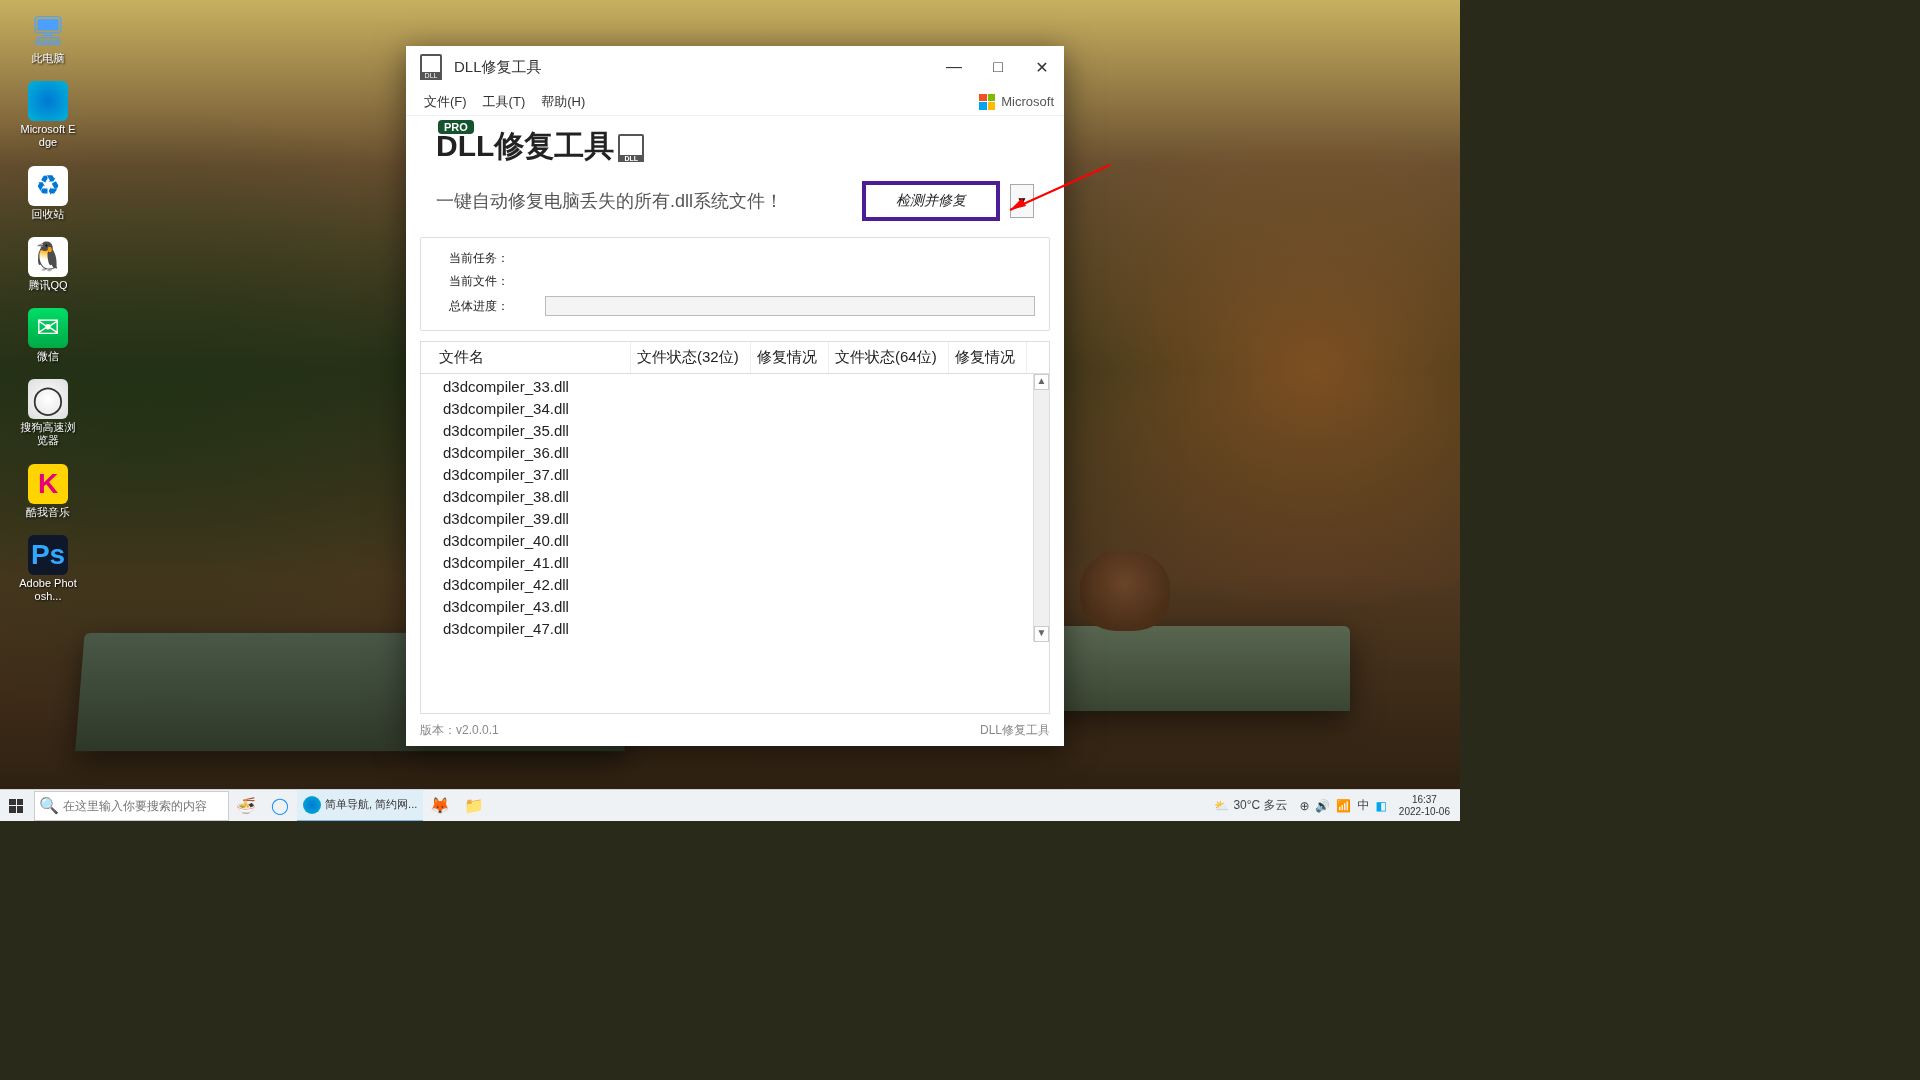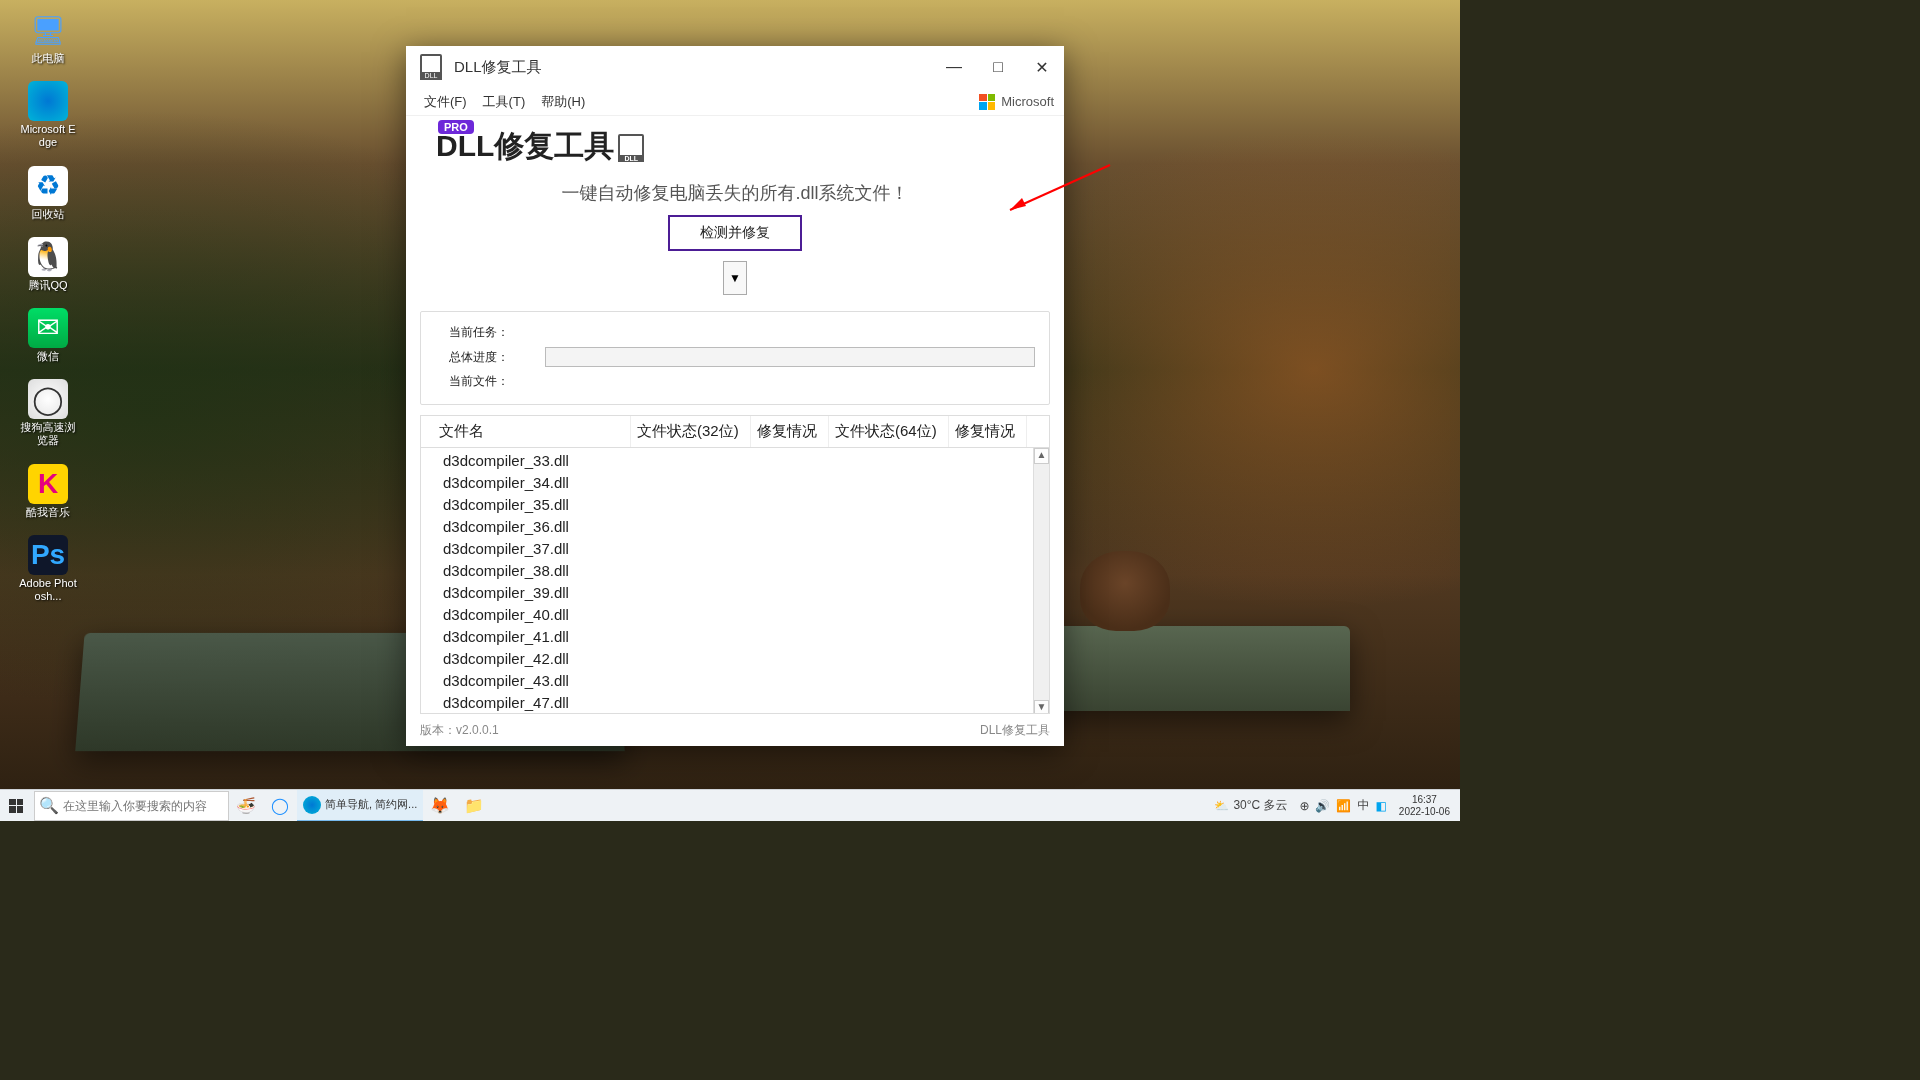--- a/index.html
+++ b/index.html
@@ -62,24 +62,24 @@
 .menubar .spacer { flex: 1; }
 .ms-logo { display: flex; align-items: center; gap: 6px; font-size: 13px; color: #555; }
 .ms-sq { width: 16px; height: 16px; display: grid; grid-template-columns: 1fr 1fr; grid-template-rows: 1fr 1fr; gap: 1px; }
 .ms-sq div:nth-child(1){background:#f25022;} .ms-sq div:nth-child(2){background:#7fba00;}
 .ms-sq div:nth-child(3){background:#00a4ef;} .ms-sq div:nth-child(4){background:#ffb900;}
 
 .hero { padding: 10px 30px 6px; position: relative; }
 .hero-title { font-size: 30px; font-weight: 700; color: #222; display: flex; align-items: flex-start; }
 .hero-title .mini-icon { width: 26px; height: 28px; border: 2px solid #555; border-radius: 2px; margin-left: 4px; margin-top: 8px; position: relative; }
 .hero-title .mini-icon::after { content: "DLL"; position: absolute; bottom: -2px; left: -2px; right: -2px; font-size: 7px; background: #555; color: #fff; text-align: center; }
-.pro-badge { position: absolute; background: #6d28d9; color: #fff; font-size: 11px; font-weight: bold; padding: 1px 6px; border-radius: 4px; margin-left: 2px; top: 4px; }
-.sub-row { display: flex; align-items: center; margin-top: 14px; gap: 10px; flex-direction: column; }
+.pro-badge { position: absolute; background: #14532d; color: #fff; font-size: 11px; font-weight: bold; padding: 1px 6px; border-radius: 4px; margin-left: 2px; top: 4px; }
+.sub-row { display: flex; align-items: center; margin-top: 14px; gap: 10px; }
 .subtitle { font-size: 18px; color: #555; flex: 1; }
-.btn-main { border: 2px solid #4c1d95; background: #fff; color: #222; font-size: 14px; padding: 7px 30px; cursor: pointer; }
+.btn-main { border: 4px solid #4c1d95; background: #fff; color: #222; font-size: 14px; padding: 7px 30px; cursor: pointer; font-style: italic; }
 .btn-drop { border: 1px solid #aaa; background: #f8f8f8; width: 24px; height: 34px; display: flex; align-items: center; justify-content: center; font-size: 12px; cursor: pointer; }
 
 .info-box { margin: 10px 14px 0; border: 1px solid #ddd; border-radius: 2px; padding: 6px 14px 14px; }
 .info-title { font-size: 15px; color: #333; margin-bottom: 6px; }
 .info-row { display: flex; align-items: center; margin: 6px 0 0 14px; font-size: 12px; color: #222; }
 .info-label { width: 90px; }
 .progress { flex: 1; height: 20px; border: 1px solid #bbb; background: #f4f4f4; margin-left: 6px; }
 
 .file-box { margin: 10px 14px 0; border: 1px solid #ddd; flex: 1; display: flex; flex-direction: column; overflow: hidden; }
 .file-head { display: flex; border-bottom: 1px solid #ddd; }
@@ -195,25 +195,25 @@
       <button class="btn-main">检测并修复</button>
       <div class="btn-drop">▼</div>
     </div>
   </div>
 
   <div class="info-box">
     <div class="info-row">
       <div class="info-label">当前任务：</div>
     </div>
     <div class="info-row">
+      <div class="info-label">当前文件：</div>
+    </div>
+    <div class="info-row">
       <div class="info-label">总体进度：</div>
       <div class="progress"></div>
-    </div>
-    <div class="info-row">
-      <div class="info-label">当前文件：</div>
     </div>
   </div>
 
   <div class="file-box">
     <div class="file-head" id="file-head">
         <div class="col" style="width: 198px; margin-left: 12px;">文件名</div>
         <div class="col" style="width: 120px;">文件状态(32位)</div>
         <div class="col" style="width: 78px;">修复情况</div>
         <div class="col" style="width: 120px;">文件状态(64位)</div>
         <div class="col" style="width: 78px;">修复情况</div>

